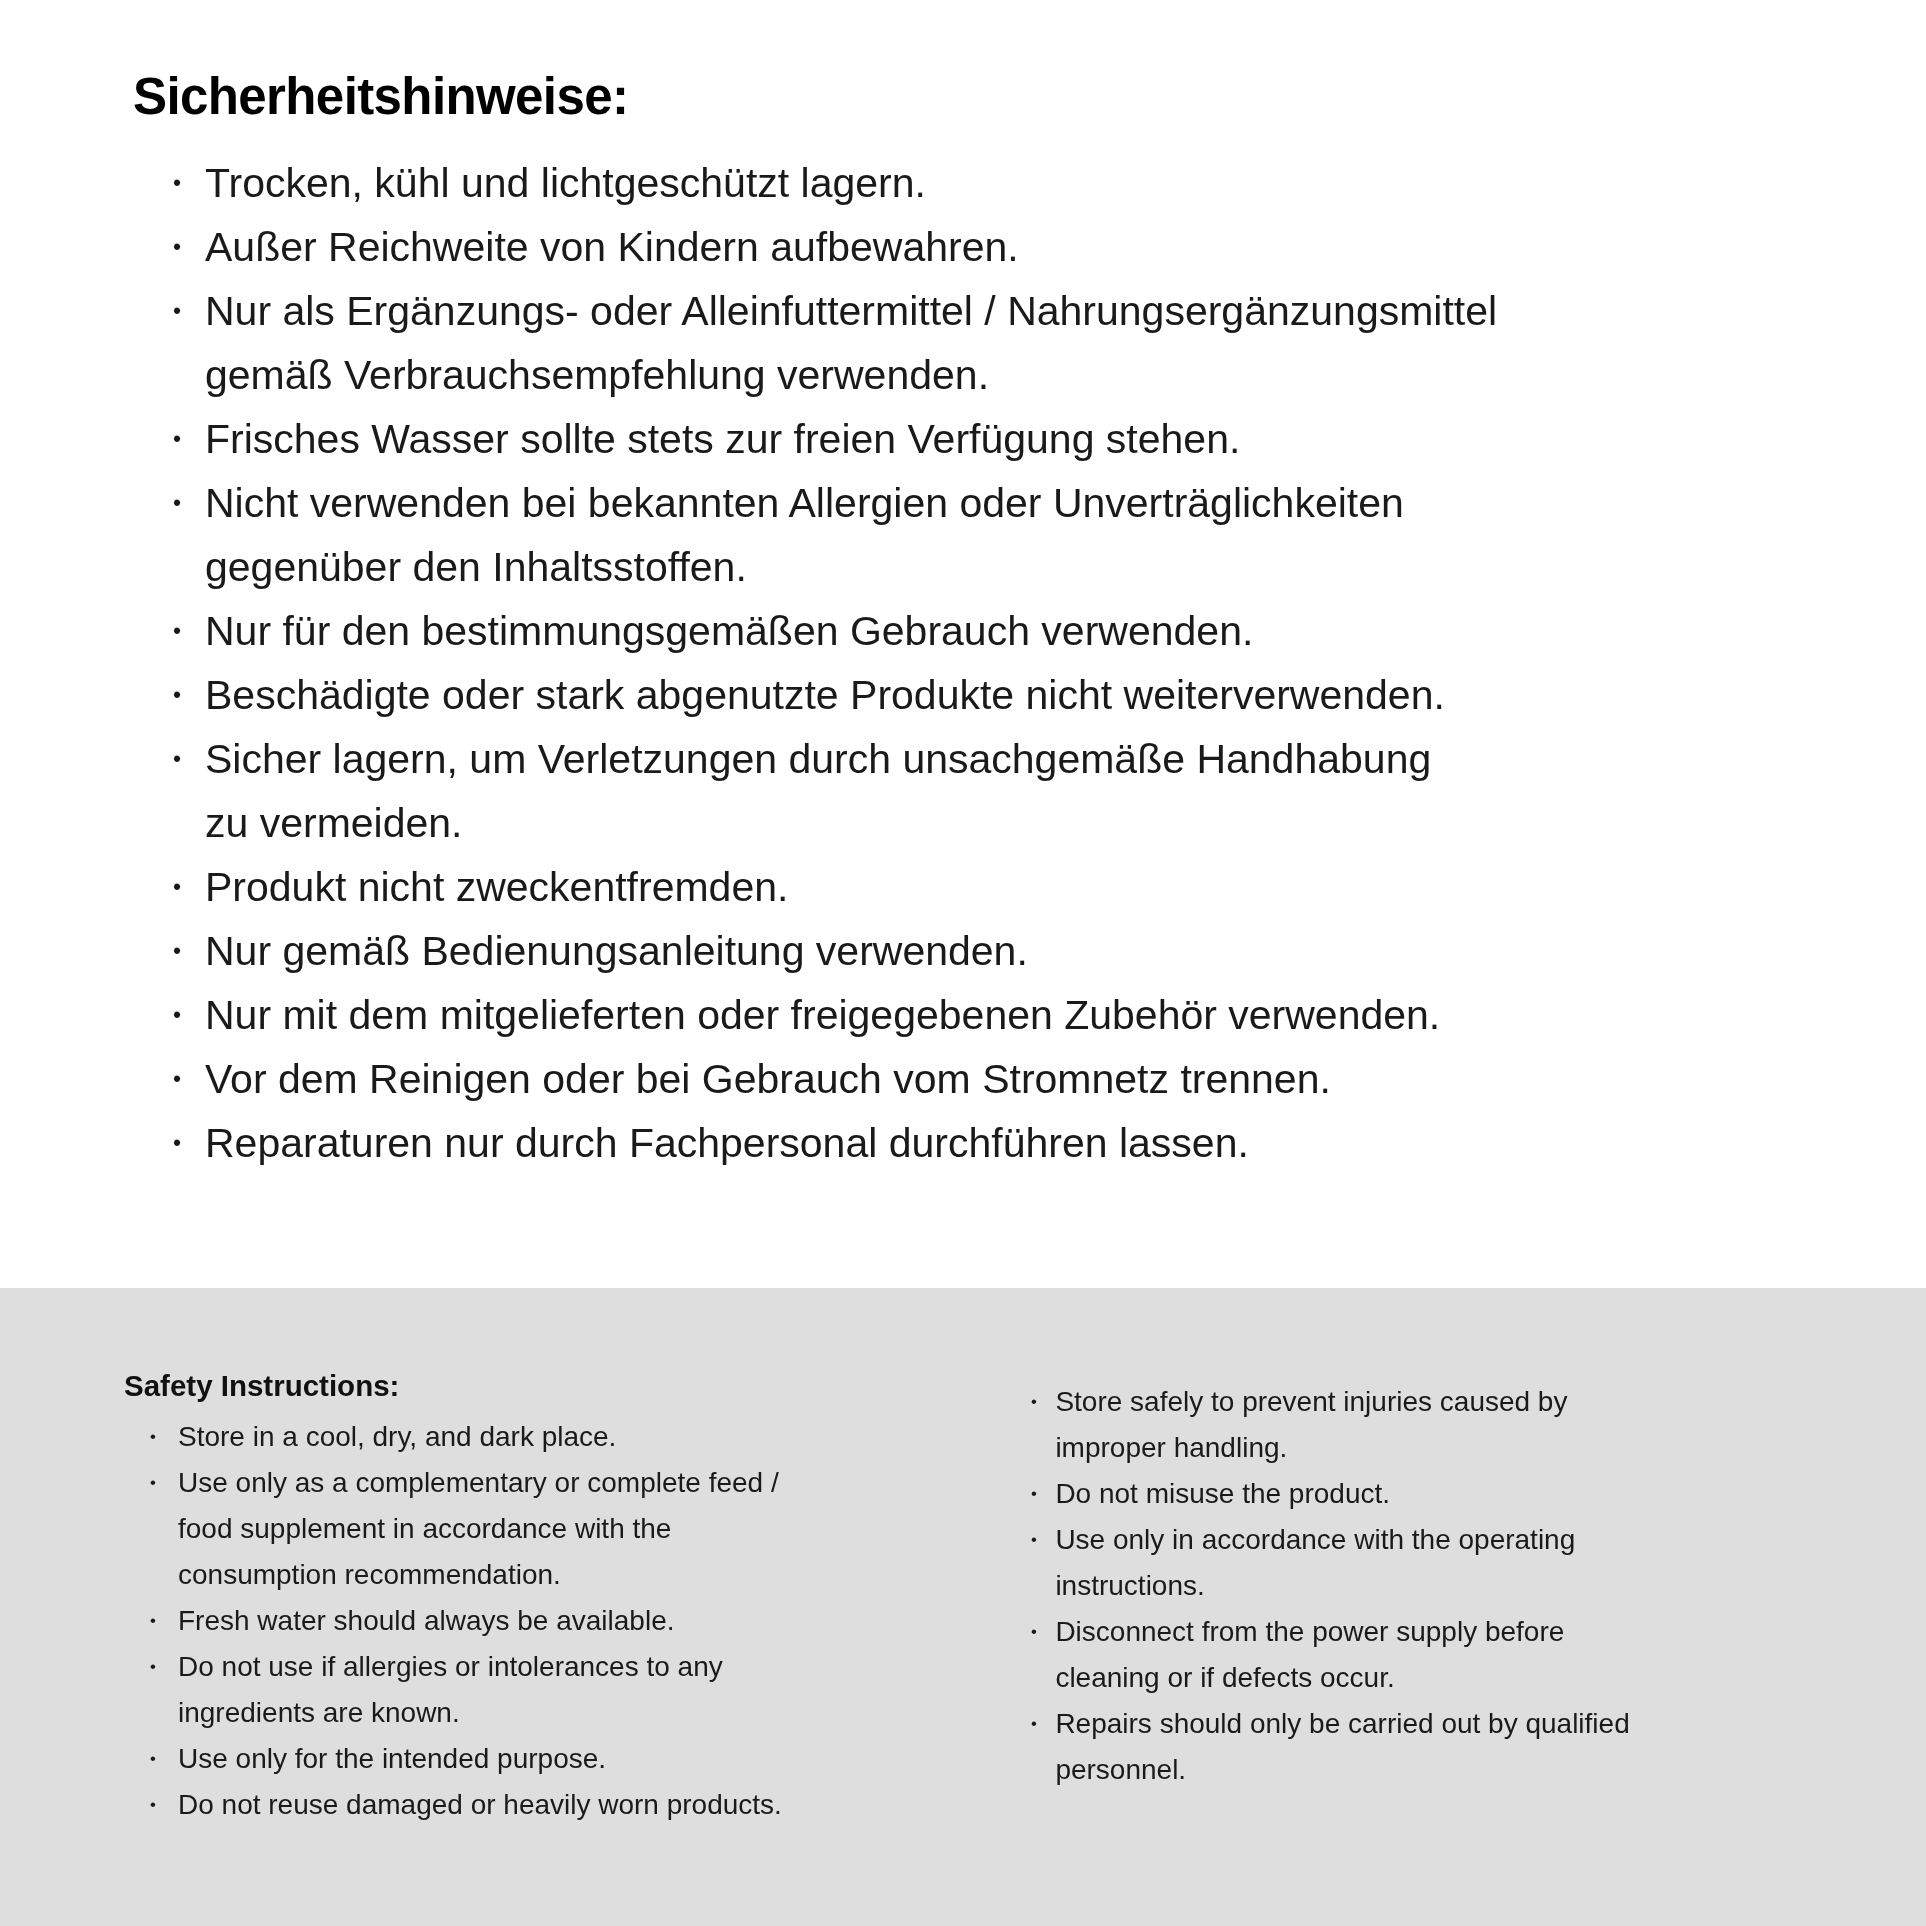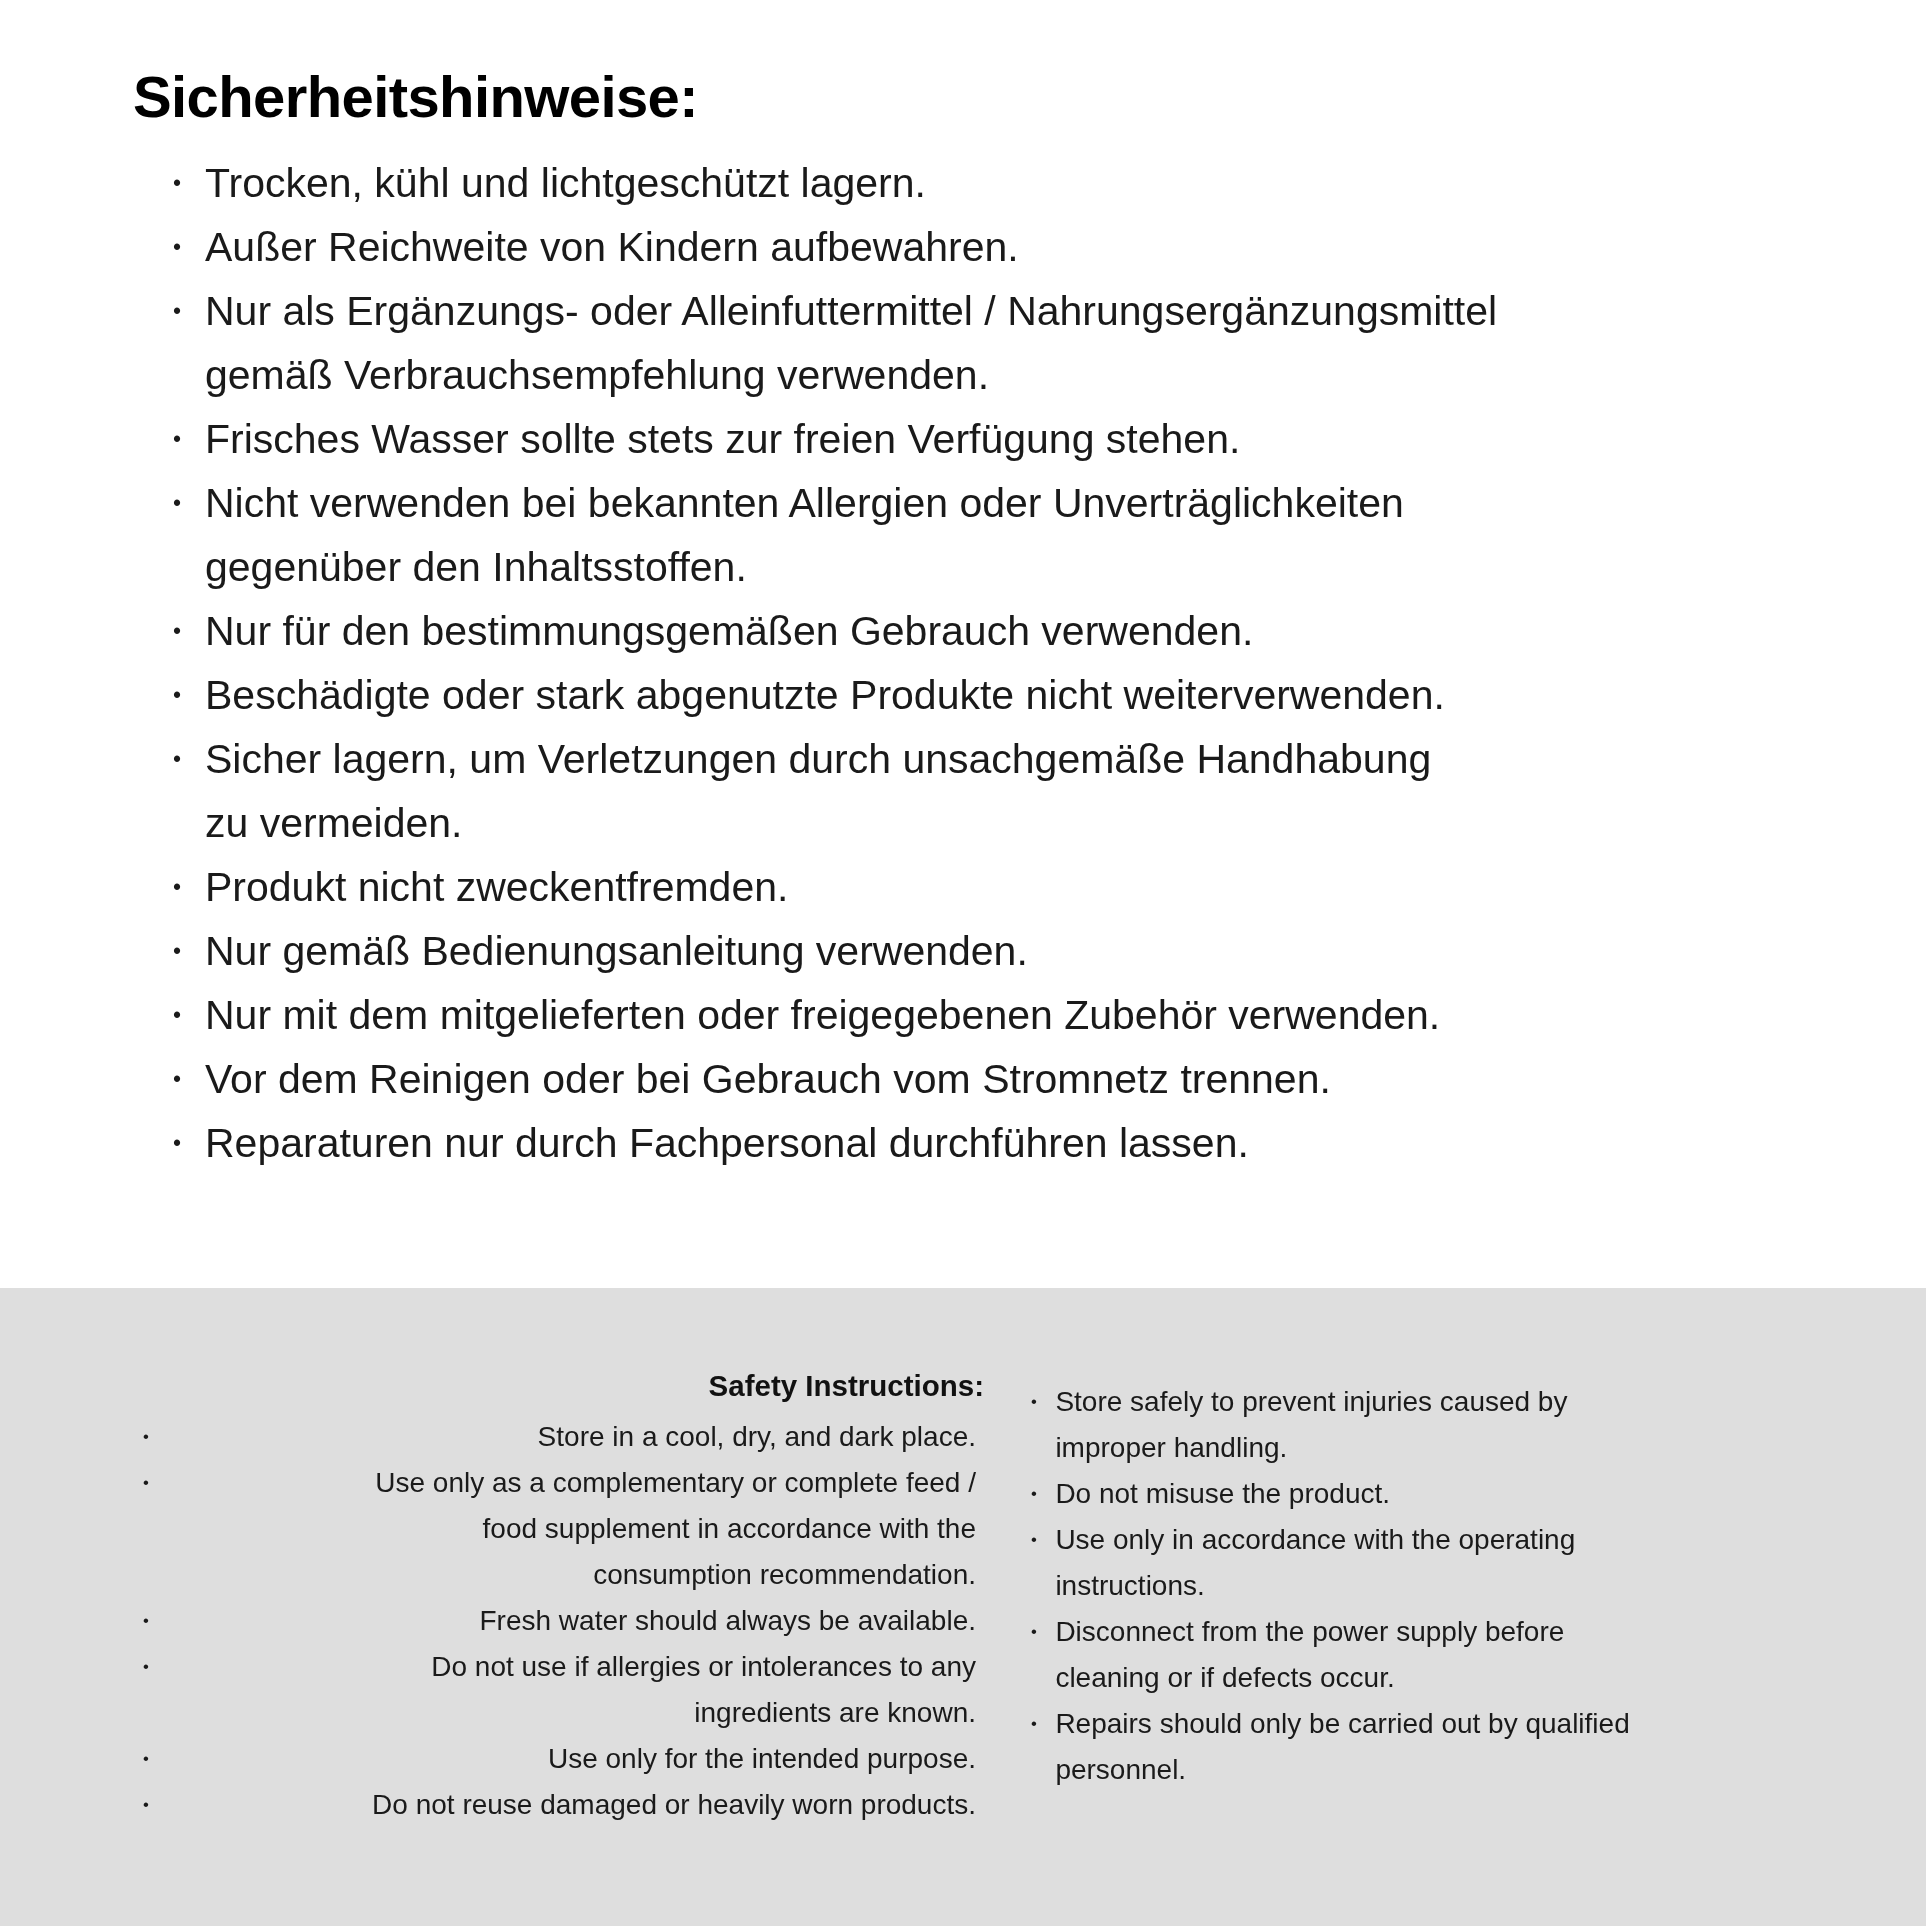--- a/index.html
+++ b/index.html
@@ -15,21 +15,21 @@
 
   
   .de-section {
     position: absolute;
     top: 66px;
     left: 133px;
     right: 77px;
   }
   .de-title {
     margin: 0;
-    font-size: 58px;
+    font-size: 51px;
     line-height: 62px;
     font-weight: 700;
     letter-spacing: -0.6px;
     color: #000000;
   }
   .de-list {
     margin: 23px 0 0 0;
     padding: 0;
     list-style: none;
     font-size: 41px;
@@ -53,24 +53,23 @@
   .gray-box {
     position: absolute;
     top: 1288px;
     left: 0;
     width: 1926px;
     height: 638px;
     background: #dedede;
   }
   .en-col-left {
     position: absolute;
-    left: 117px;
+    left: 124px;
     top: 78px;
     width: 867px;
-    text-align: right;
   }
   .en-col-right {
     position: absolute;
     left: 1023px;
     top: 83px;
     width: 892px;
   }
   .en-title {
     margin: 0 0 9px 0;
     font-size: 29.5px;

